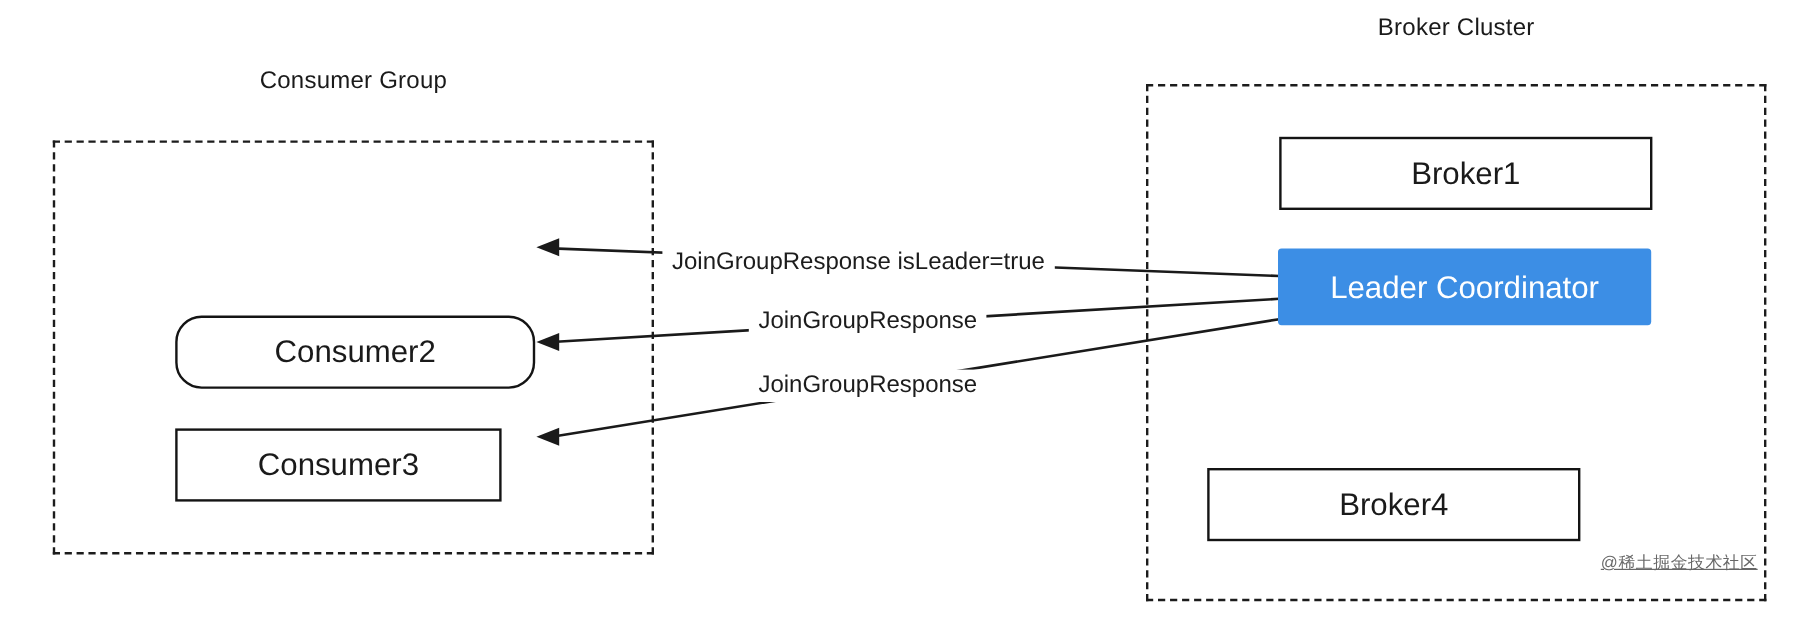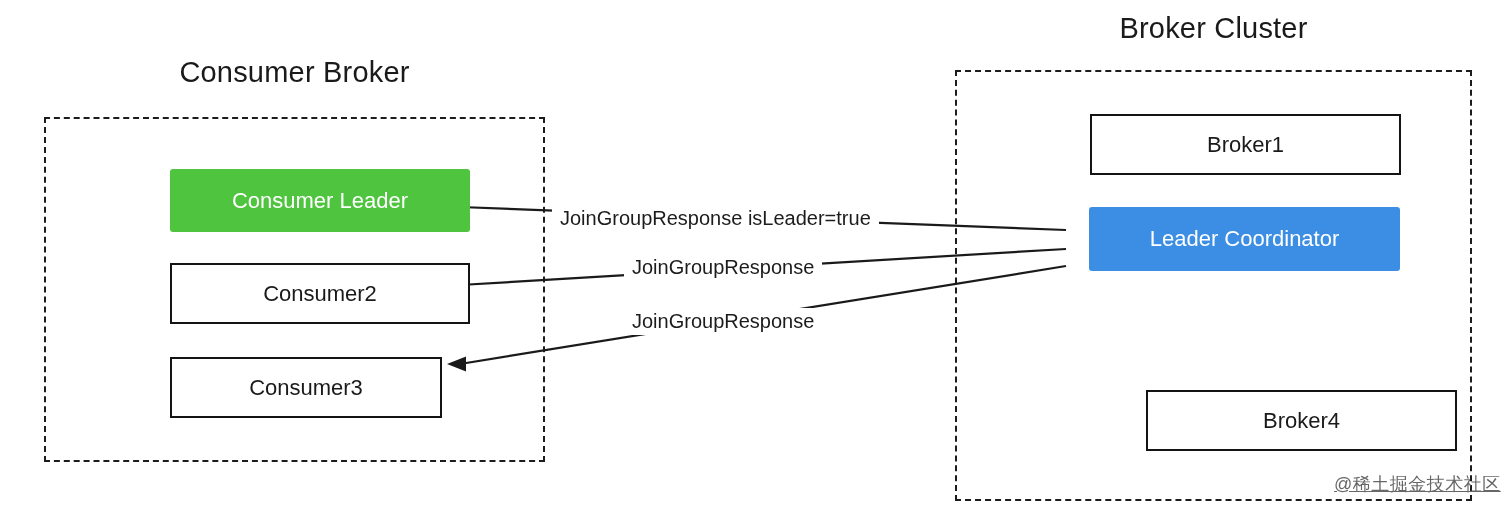--- a/index.html
+++ b/index.html
@@ -19,55 +19,54 @@
     position: absolute;
     border: 2px dashed #1c1c1c;
     background: transparent;
   }
   #consumer-group-panel { left: 44px;  top: 117px; width: 501px; height: 345px; }
   #broker-cluster-panel { left: 955px; top: 70px;  width: 517px; height: 431px; }
 
   .group-title {
     position: absolute;
     text-align: center;
-    font-size: 29px;
+    font-size: 20px;
     letter-spacing: 0.2px;
     color: #1a1a1a;
     white-space: nowrap;
   }
   #consumer-group-title { left: 44px;  width: 501px; top: 56px; }
   #broker-cluster-title { left: 955px; width: 517px; top: 12px; }
 
   .node {
     position: absolute;
     display: flex;
     align-items: center;
     justify-content: center;
-    font-size: 22px;
+    font-size: 26px;
     white-space: nowrap;
     z-index: 3;
-    margin-left: 24px;
   }
   .node.plain {
     background: #ffffff;
     border: 2px solid #141414;
     color: #1a1a1a;
   }
   .node.filled {
     color: #ffffff;
     border: none;
     border-radius: 3px;
   }
   #consumer-leader-node     { left: 146px;  top: 169px; width: 300px; height: 63px; background: #4FC43F; }
-  #consumer2-node           { left: 146px;  top: 263px; width: 300px; height: 61px; }
+  #consumer2-node           { left: 146px;  top: 263px; width: 300px; height: 61px; border-radius: 22px; }
   #consumer3-node           { left: 146px;  top: 357px; width: 272px; height: 61px; }
   #broker1-node             { left: 1066px; top: 114px; width: 311px; height: 61px; }
   #group-coordinator-node   { left: 1065px; top: 207px; width: 311px; height: 64px; background: #3C8EE5; }
   #broker3-node             { left: 1066px; top: 302px; width: 311px; height: 61px; }
-  #broker4-node             { left: 1122px; top: 390px; width: 311px; height: 61px; }
+  #broker4-node             { left: 1006px; top: 390px; width: 311px; height: 61px; }
 
   #edges-layer {
     position: absolute;
     left: 0; top: 0;
     width: 1512px; height: 528px;
     z-index: 2;
   }
   #edges-layer line    { stroke: #1a1a1a; stroke-width: 2.2; }
   #edges-layer polygon { fill: #1a1a1a; }
 
@@ -80,55 +79,54 @@
     padding: 2px 8px;
     white-space: nowrap;
   }
   #edge-label-isleader   { left: 552px; top: 205px; }
   #edge-label-response-2 { left: 624px; top: 254px; }
   #edge-label-response-3 { left: 624px; top: 308px; }
 
   #watermark {
     position: absolute;
     left: 1334px;
-    top: 472px;
+    top: 460px;
     z-index: 5;
-    font-size: 18px;
+    font-size: 14px;
     letter-spacing: 0.5px;
     color: #4d4d4d;
     opacity: 0.85;
     text-decoration: underline;
     white-space: nowrap;
   }
 </style>
 </head>
 <body>
 
 <div id="stage">
 
-  <div class="group-title" id="consumer-group-title">Consumer Broker</div>
+  <div class="group-title" id="consumer-group-title">Consumer Group</div>
 
   <div class="group-title" id="broker-cluster-title">Broker Cluster</div>
 
   <div class="panel" id="consumer-group-panel"></div>
 
   <div class="panel" id="broker-cluster-panel"></div>
 
   <svg id="edges-layer" viewBox="0 0 1512 528" xmlns="http://www.w3.org/2000/svg">
     <line x1="1066" y1="230" x2="460" y2="207"></line>
     <polygon points="447,206 466,198.5 466,213.5"></polygon>
 
     <line x1="1066" y1="249" x2="460" y2="285"></line>
     <polygon points="447,285 466,277.5 466,292.5"></polygon>
 
     <line x1="1066" y1="266" x2="460" y2="364"></line>
     <polygon points="447,364 466,356.5 466,371.5"></polygon>
   </svg>
 
-  <div class="node filled" id="consumer-leader-node">Consumer Leader</div>
 
   <div class="node plain" id="consumer2-node">Consumer2</div>
 
   <div class="node plain" id="consumer3-node">Consumer3</div>
 
   <div class="node plain" id="broker1-node">Broker1</div>
 
   <div class="node filled" id="group-coordinator-node">Leader Coordinator</div>
 
 

